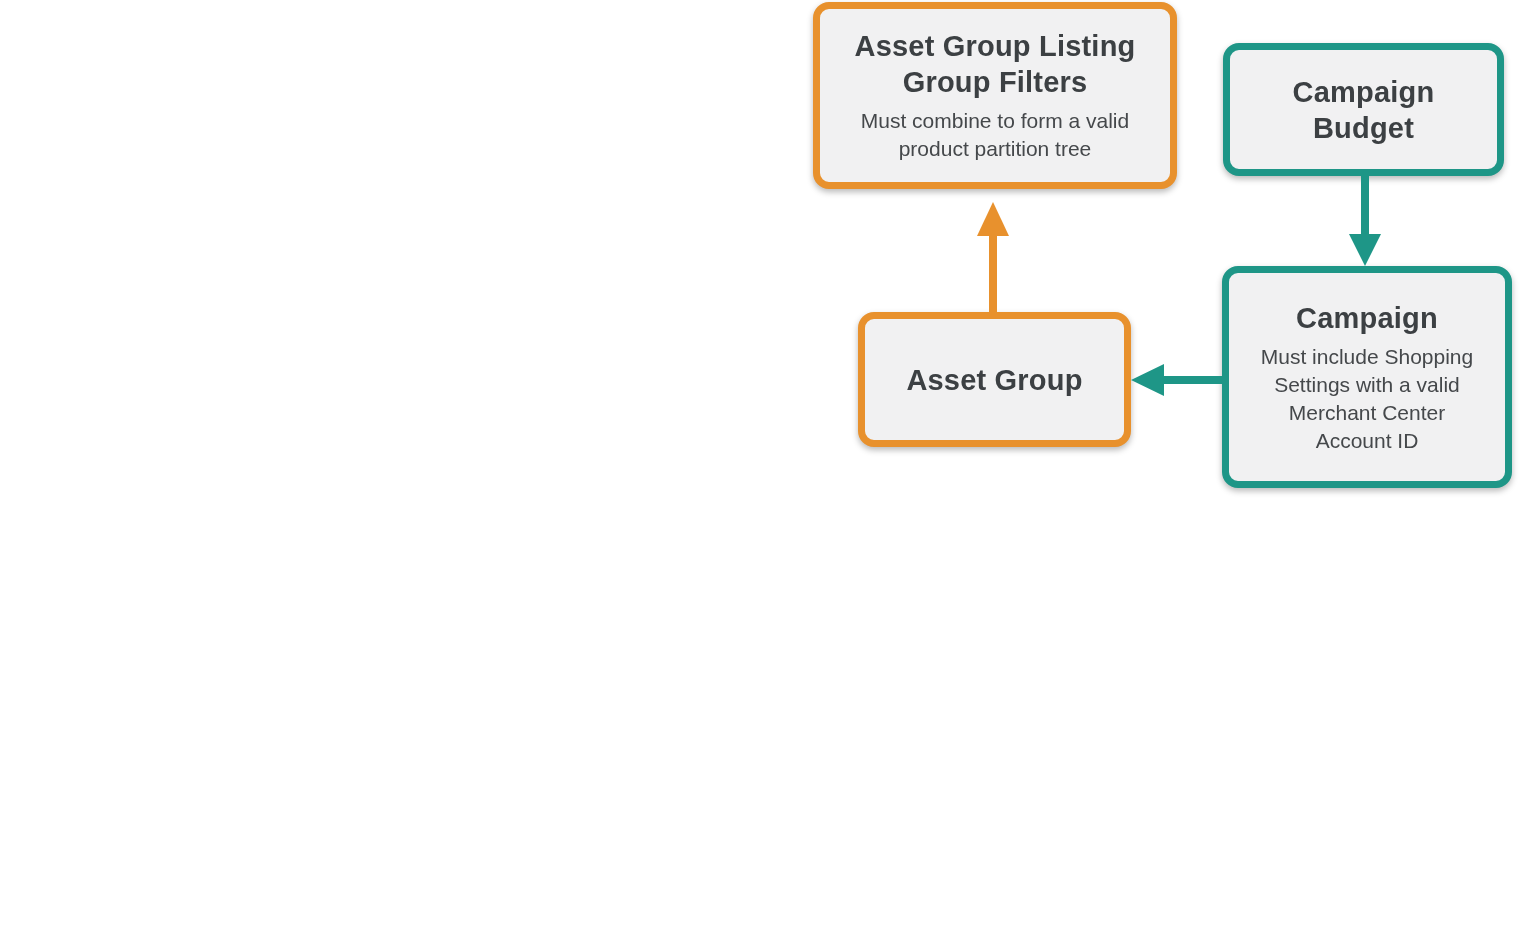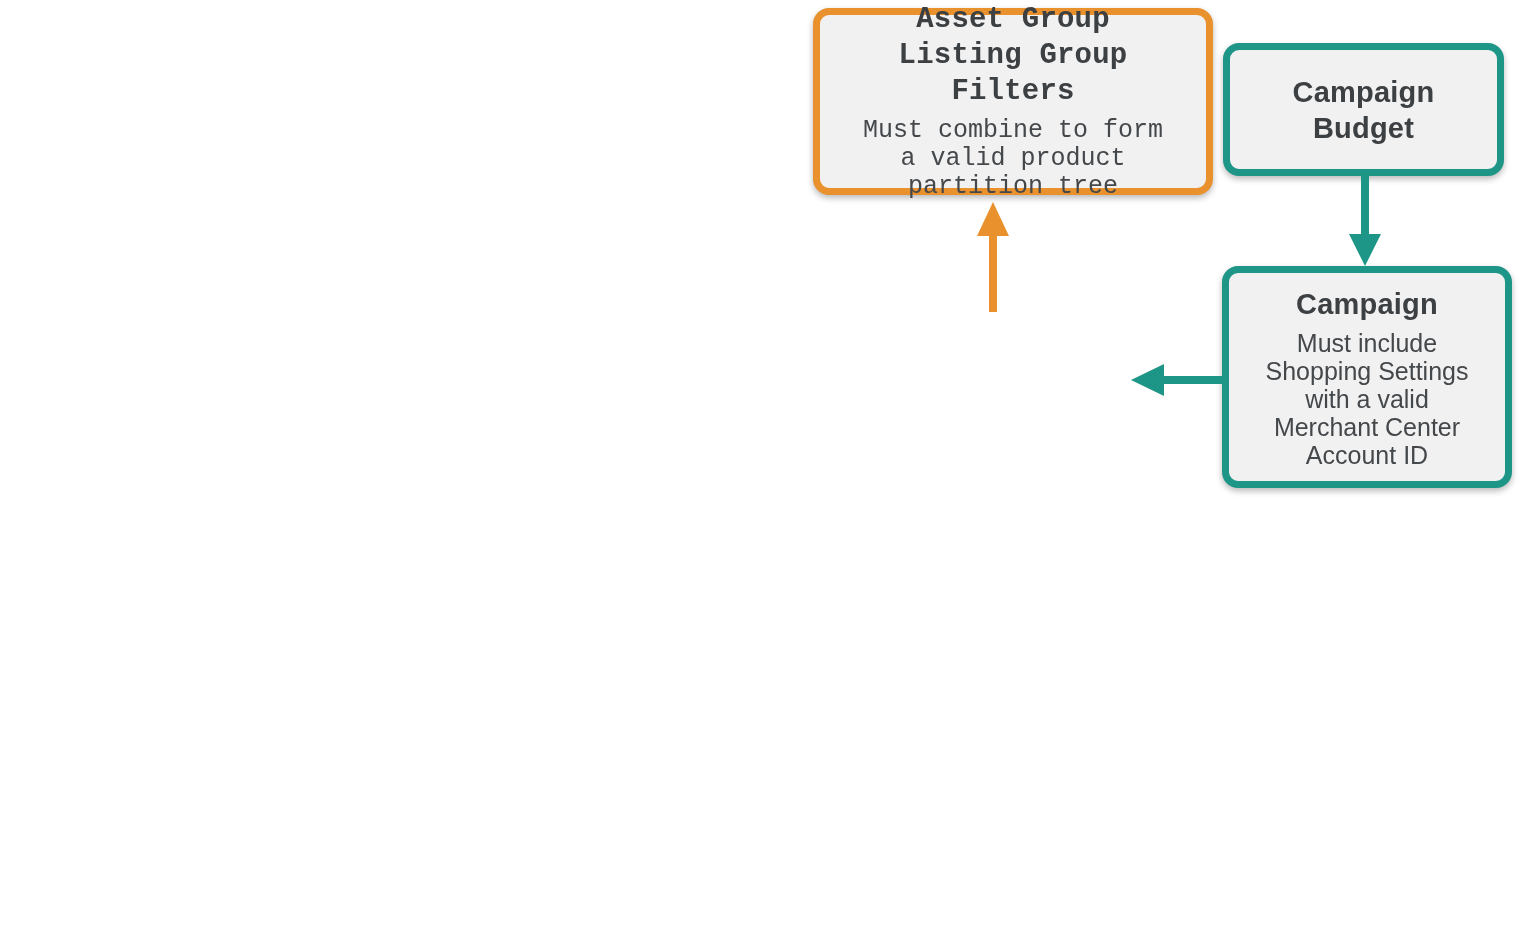--- a/index.html
+++ b/index.html
@@ -39,28 +39,28 @@
   .node.teal   { border-color: var(--teal); }
 
   .node-title {
     font-weight: bold;
     font-size: 29px;
     line-height: 36px;
     color: var(--title_text);
     letter-spacing: 0.2px;
   }
   .node-subtitle {
-    font-size: 25px;
+    font-size: 21px;
     line-height: 28px;
     color: var(--body_text);
     margin-top: 7px;
   }
 
   
-  .node-algf          { left: 813px;  top: 8px;  width: 400px; height: 187px; font-family: Liberation Mono, monospace; }
+  .node-algf          { left: 813px;  top: 2px;  width: 364px; height: 187px; }
   .node-campaign-budget { left: 1223px; top: 43px;  width: 281px; height: 133px; }
   .node-campaign      { left: 1222px; top: 266px; width: 290px; height: 222px; justify-content: center; }
   .node-asset-group   { left: 858px;  top: 312px; width: 273px; height: 135px; }
 
   .node-algf .node-title { max-width: 300px; }
   .node-campaign-budget .node-title { max-width: 170px; }
   .node-algf .node-subtitle { max-width: 320px; }
   .node-campaign .node-subtitle { max-width: 215px; }
 
   
@@ -119,20 +119,23 @@
 
   <div class="node teal node-campaign-budget">
     <div class="node-title">Campaign Budget</div>
   </div>
 
   <div class="node teal node-campaign">
     <div class="node-title">Campaign</div>
     <div class="node-subtitle">Must include Shopping Settings with a valid Merchant Center Account ID</div>
   </div>
 
+  <div class="node orange node-asset-group">
+    <div class="node-title">Asset Group</div>
+  </div>
 
   <div class="arrow-part stem-orange stem-up"></div>
   <div class="arrow-part head-up"></div>
 
   <div class="arrow-part stem-teal stem-down"></div>
   <div class="arrow-part head-down"></div>
 
   <div class="arrow-part stem-teal stem-left"></div>
   <div class="arrow-part head-left"></div>
 

